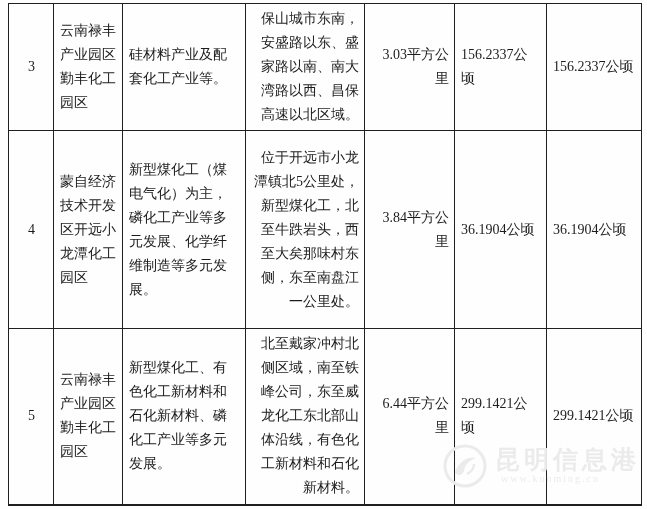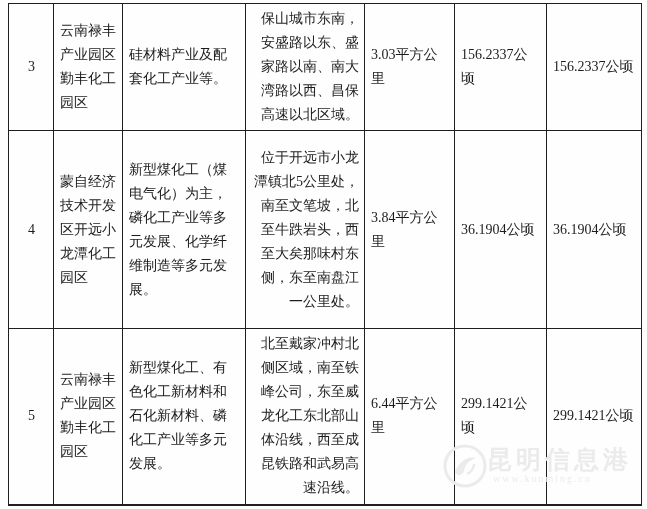--- a/index.html
+++ b/index.html
@@ -35,32 +35,33 @@
     line-height: 24px;
     color: #1c1c1c;
     word-break: normal;
     overflow-wrap: break-word;
     padding: 2px 5px 2px 6px;
   }
   td.c-num { text-align: center; padding: 2px 2px; }
   td.c-name { padding: 2px 5px 2px 7px; }
   td.c-industry { padding: 2px 6px 2px 6px; font-family: Liberation Serif, serif; }
   td.c-location { padding: 2px 3px 2px 4px; text-align: right; }
-  td.c-areakm { padding: 2px 18px 2px 7px; }
+  td.c-areakm { padding: 2px 18px 2px 7px; text-align: right; }
   td.c-areaha { padding: 2px 5px 2px 7px; }
   tr.r3 { height: 127px; }
   tr.r4 { height: 198px; }
   tr.r5 { height: 176px; }
 
   .watermark {
     position: absolute;
     left: 443px;
     top: 444px;
     display: flex;
     align-items: center;
+    gap: 8px;
     color: #ebebeb;
     z-index: 5;
     pointer-events: none;
     user-select: none;
   }
   .wm-logo { width: 44px; height: 44px; flex: 0 0 auto; }
   .wm-texts { display: flex; flex-direction: column; align-items: flex-start; }
   .wm-title {
     font-size: 25px;
     font-weight: bold;
@@ -98,30 +99,30 @@
         <td class="c-industry">硅材料产业及配套化工产业等。</td>
         <td class="c-location">保山城市东南，安盛路以东、盛家路以南、南大湾路以西、昌保高速以北区域。</td>
         <td class="c-areakm">3.03平方公里</td>
         <td class="c-areaha">156.2337公顷</td>
         <td class="c-areaha">156.2337公顷</td>
       </tr>
       <tr class="r4">
         <td class="c-num">4</td>
         <td class="c-name">蒙自经济技术开发区开远小龙潭化工园区</td>
         <td class="c-industry">新型煤化工（煤电气化）为主，磷化工产业等多元发展、化学纤维制造等多元发展。</td>
-        <td class="c-location">位于开远市小龙潭镇北5公里处，南至文笔坡，北至牛跌岩头，西至大矣那味村东侧，东至南盘江一公里处。</td>
+        <td class="c-location">位于开远市小龙潭镇北5公里处，新型煤化工，北至牛跌岩头，西至大矣那味村东侧，东至南盘江一公里处。</td>
         <td class="c-areakm">3.84平方公里</td>
         <td class="c-areaha">36.1904公顷</td>
         <td class="c-areaha">36.1904公顷</td>
       </tr>
       <tr class="r5">
         <td class="c-num">5</td>
         <td class="c-name">云南禄丰产业园区勤丰化工园区</td>
         <td class="c-industry">新型煤化工、有色化工新材料和石化新材料、磷化工产业等多元发展。</td>
-        <td class="c-location">北至戴家冲村北侧区域，南至铁峰公司，东至威龙化工东北部山体沿线，西至成昆铁路和武易高速沿线。</td>
+        <td class="c-location">北至戴家冲村北侧区域，南至铁峰公司，东至威龙化工东北部山体沿线，有色化工新材料和石化新材料。</td>
         <td class="c-areakm">6.44平方公里</td>
         <td class="c-areaha">299.1421公顷</td>
         <td class="c-areaha">299.1421公顷</td>
       </tr>
     </tbody>
   </table>
 
   <div class="watermark">
     <svg class="wm-logo" viewBox="0 0 44 44" fill="none" xmlns="http://www.w3.org/2000/svg">
       <circle cx="22" cy="22" r="20" stroke="#ebebeb" stroke-width="3"></circle>

